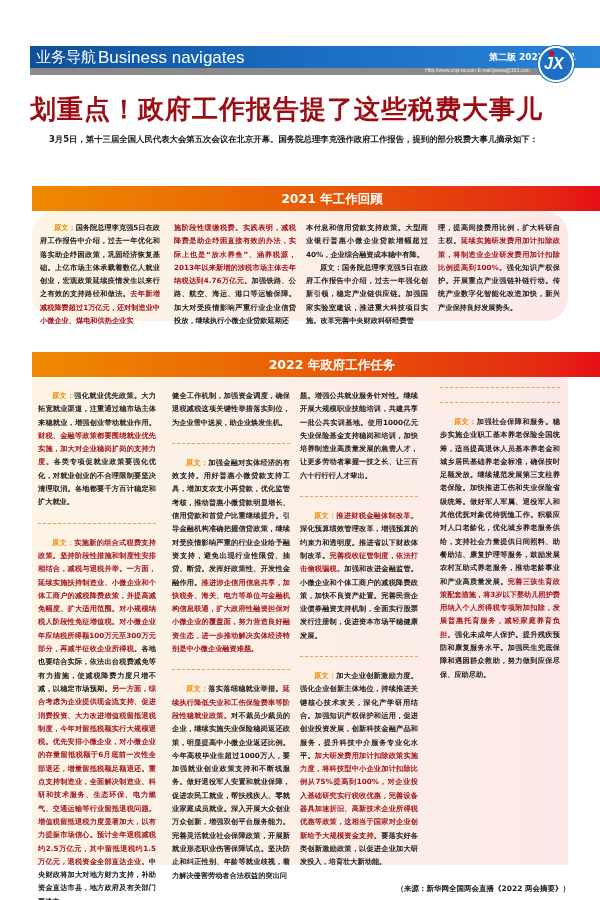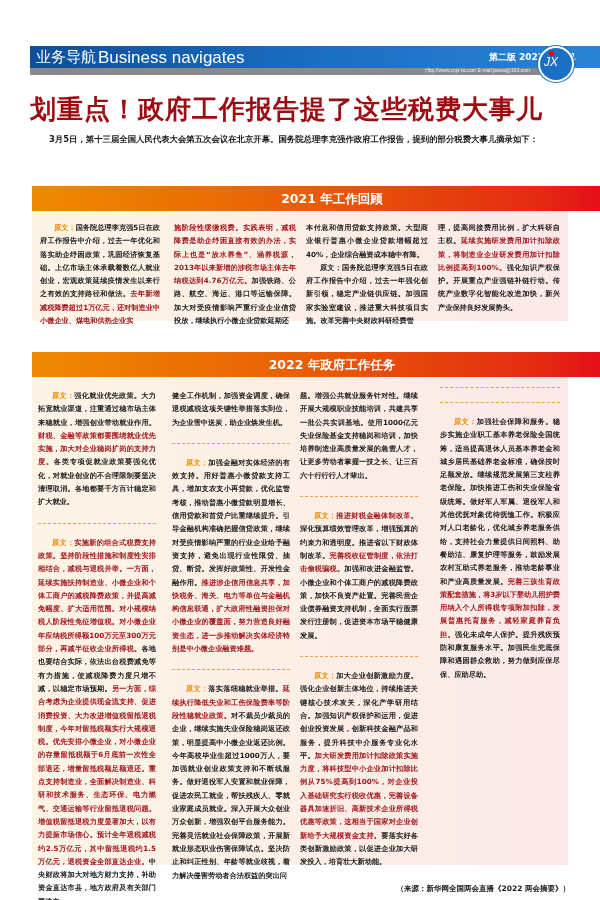--- a/index.html
+++ b/index.html
@@ -7,21 +7,21 @@
          font-family:"DejaVu Sans", "Liberation Sans", sans-serif; color:#1a1a1a; }
   .header { position:absolute; left:30px; top:46px; width:598px; height:22px;
             background:linear-gradient(90deg,#0d4f9a 0%,#1b6fc4 50%,#2a86d8 100%); }
   .header .sec-cn { position:absolute; left:6px; top:2px; color:#fff; font-size:15px; }
   .header .sec-en { position:absolute; left:68px; top:2px; color:#fff; font-size:17px; font-family:"Liberation Sans", sans-serif; }
   .header .edition { position:absolute; right:52px; top:5px; color:#fff; font-size:9px; font-weight:bold; }
   .subbar { position:absolute; left:30px; top:68px; width:510px; height:7px; background:#8a8a8a; }
   .subbar .contact { position:absolute; right:10px; top:-1px; color:#eee; font-size:5px; font-family:"Liberation Sans", sans-serif; }
   .logo { position:absolute; left:538px; top:46px; width:32px; height:32px; border-radius:50%;
           background:#1b6fc4; border:2px solid #fff; box-shadow:0 0 0 1px #1b6fc4; }
-  .logo span { position:absolute; left:4px; top:7px; color:#fff; font-weight:normal; font-size:12px; font-style:italic; font-family:"Liberation Sans", sans-serif; }
+  .logo span { position:absolute; left:4px; top:7px; color:#fff; font-weight:bold; font-size:16px; font-style:italic; font-family:"Liberation Sans", sans-serif; }
   .logo .dot { position:absolute; left:9px; top:3px; width:5px; height:5px; border-radius:50%; background:#e60012; }
 
   .title { position:absolute; left:30px; top:92px; width:540px; 
            font-size:26px; font-weight:bold; color:#9b0d12; letter-spacing:1px; }
   .intro { position:absolute; left:33px; top:132px; width:534px; font-size:8.4px; font-weight:bold; line-height:14px; text-indent:16px; }
 
   .band { position:absolute; left:32px; width:600px; height:25px;
           background:linear-gradient(90deg,#ef8a00 0%,#e95e05 45%,#e42a12 85%,#e5001a 100%);
           color:#fff; font-weight:bold; font-size:12.5px; text-align:center; line-height:25px; }
   .panel { position:absolute; left:32px; width:536px;
@@ -47,21 +47,21 @@
 </div>
 <div class="logo">
   <div class="dot"></div>
   <span>JX</span>
 </div>
 
 <div class="title">划重点！政府工作报告提了这些税费大事儿</div>
 <div class="intro">3月5日，第十三届全国人民代表大会第五次会议在北京开幕。国务院总理李克强作政府工作报告，提到的部分税费大事儿摘录如下：</div>
 
 <div class="band" style="top:186px;">2021 年工作回顾</div>
-<div class="panel" style="top:211px; height:110px;">
+<div class="panel" style="top:211px; height:110px;border-radius:24px;">
   <div class="col" style="left:8px; top:10px; width:120px;">
     <p><span class="lbl">原文：</span><span>国务院总理李克强5日在政府工作报告中介绍，过去一年优化和落实助企纾困政策，巩固经济恢复基础。上亿市场主体承载着数亿人就业创业，宏观政策延续疫情发生以来行之有效的支持路径和做法。</span><span class="red">去年新增减税降费超过1万亿元，还对制造业中小微企业、煤电和供热企业实</span></p>
   </div>
   <div class="col" style="left:142px; top:10px; width:122px;">
     <p style="text-indent:0"><span class="red">施阶段性缓缴税费。实践表明，减税降费是助企纾困直接有效的办法，实际上也是“放水养鱼”、涵养税源，2013年以来新增的涉税市场主体去年纳税达到4.76万亿元。</span><span>加强铁路、公路、航空、海运、港口等运输保障。加大对受疫情影响严重行业企业信贷投放，继续执行小微企业贷款延期还</span></p>
   </div>
   <div class="col" style="left:274px; top:10px; width:122px;">
     <p style="text-indent:0"><span>本付息和信用贷款支持政策。大型商业银行普惠小微企业贷款增幅超过40%，企业综合融资成本稳中有降。</span></p>
     <p><span>原文：国务院总理李克强5日在政府工作报告中介绍，过去一年强化创新引领，稳定产业链供应链。加强国家实验室建设，推进重大科技项目实施。改革完善中央财政科研经费管</span></p>
   </div>

